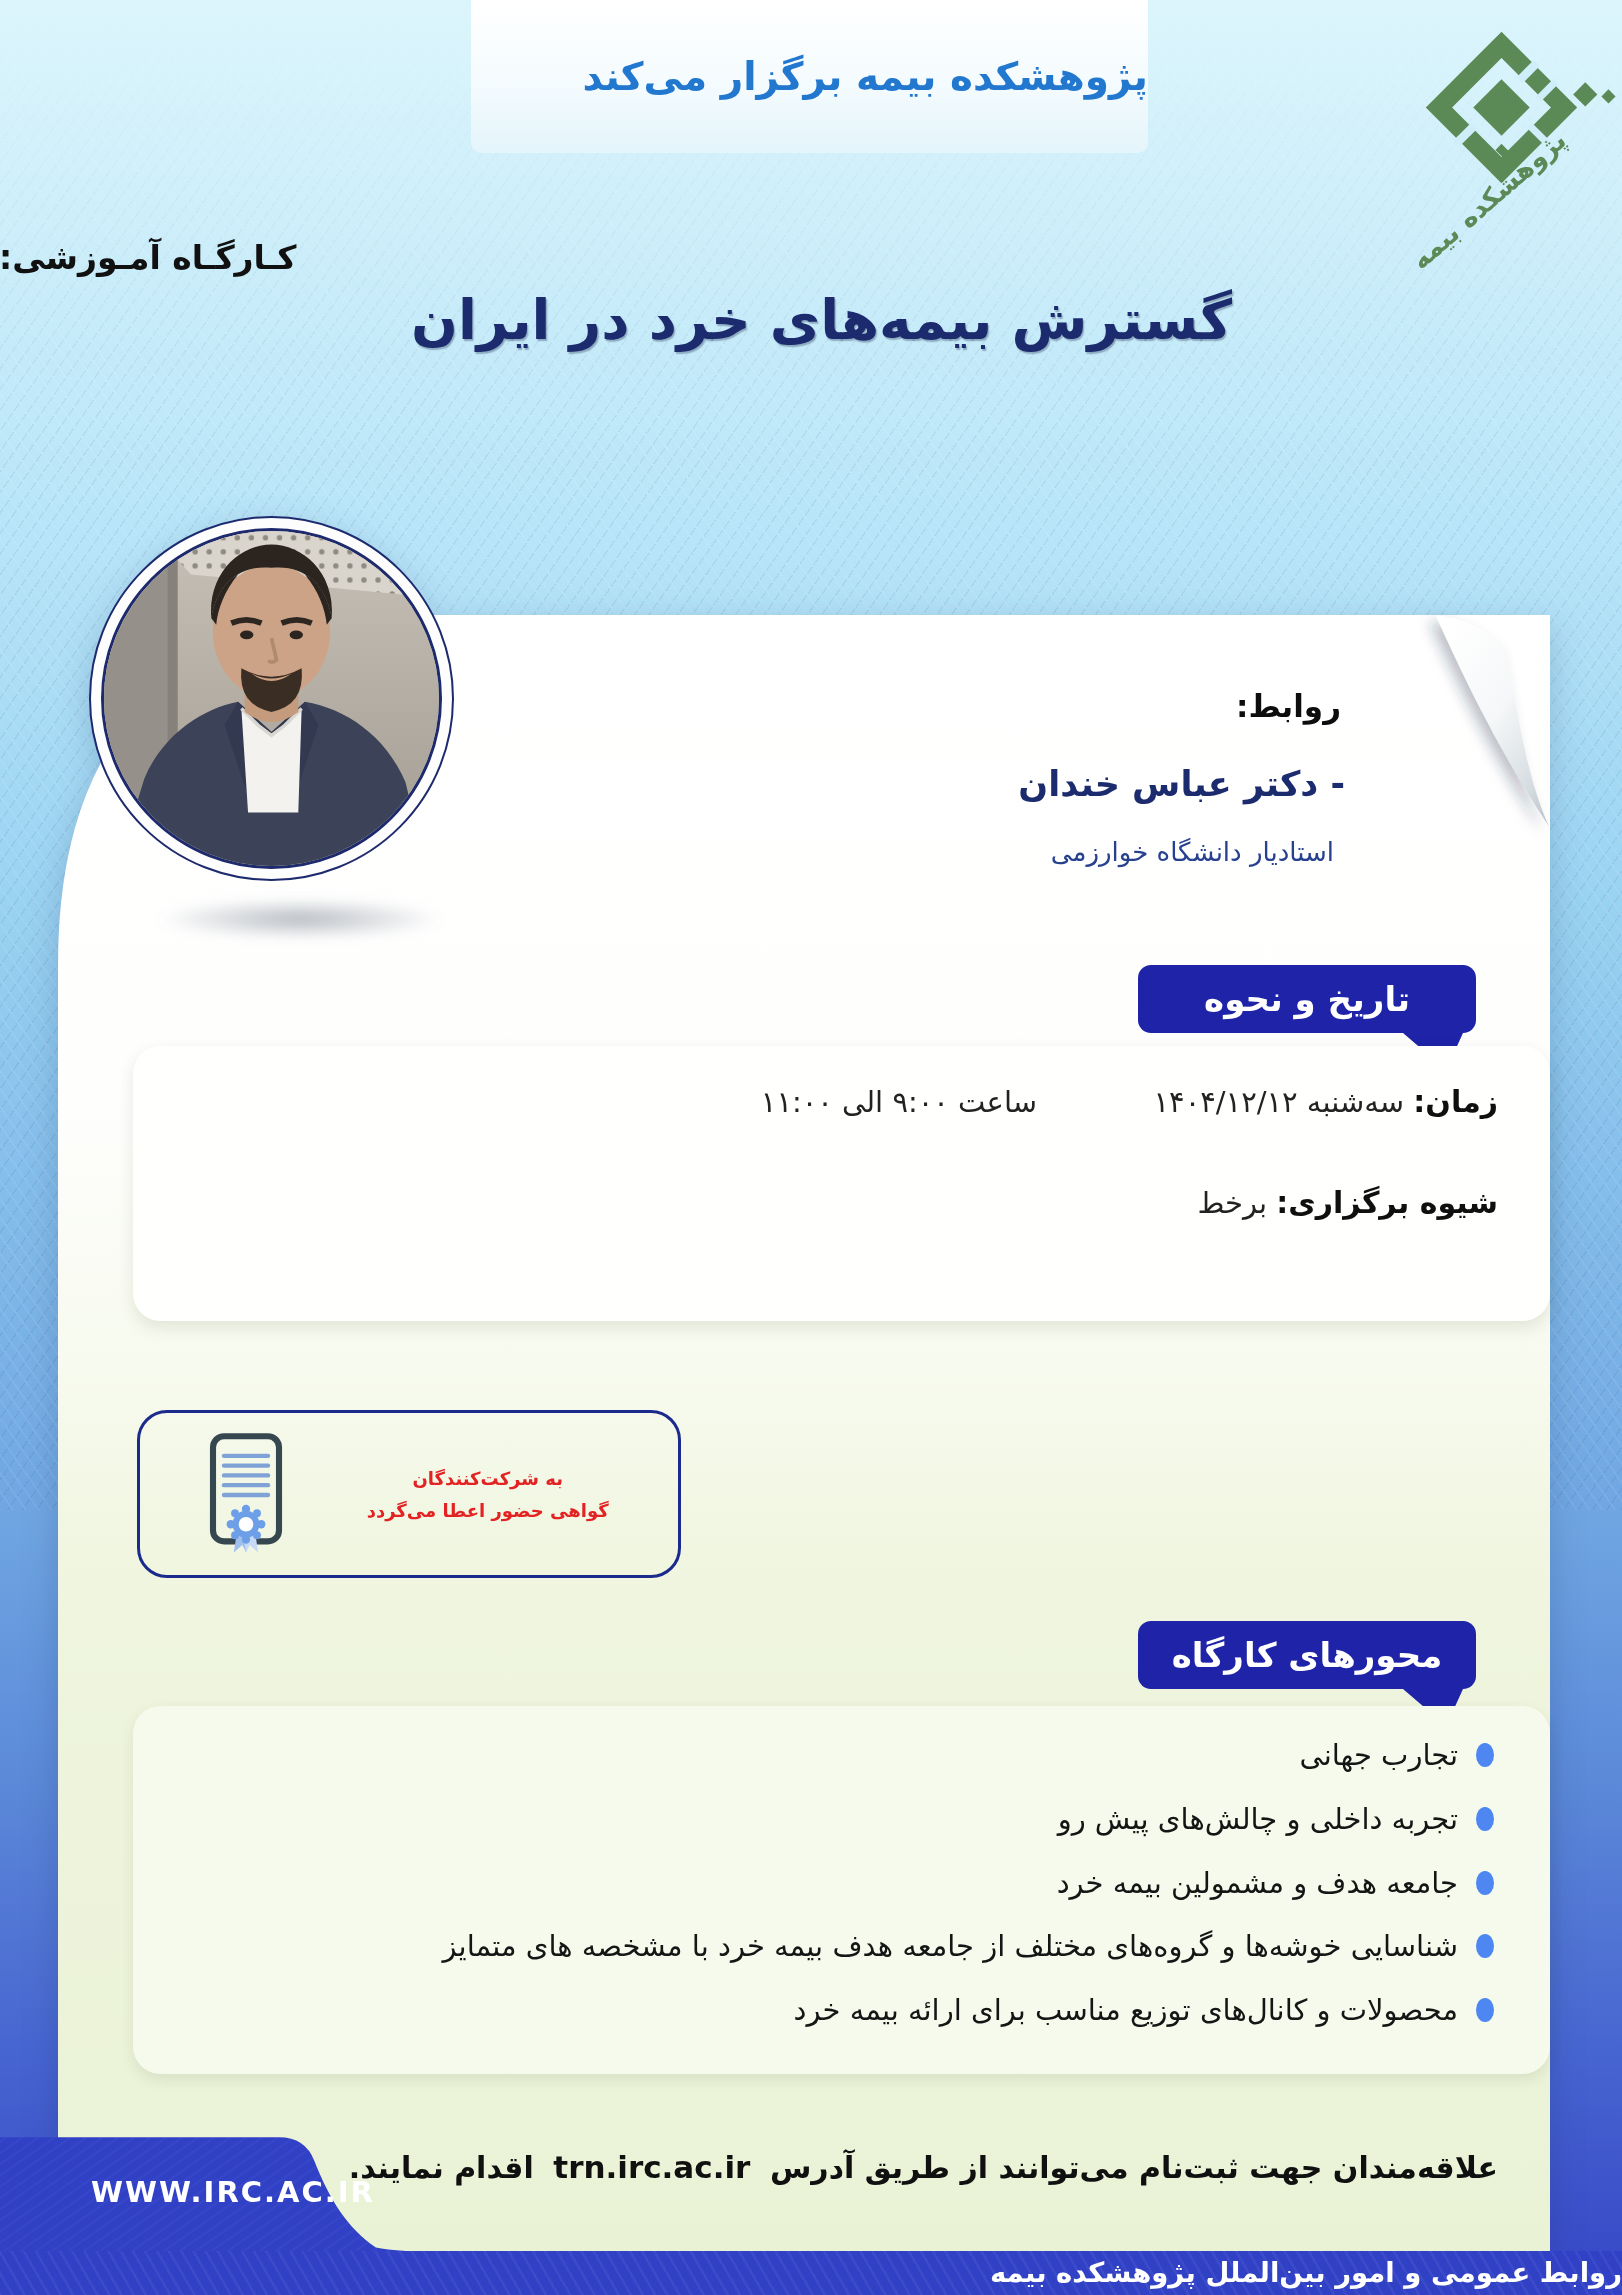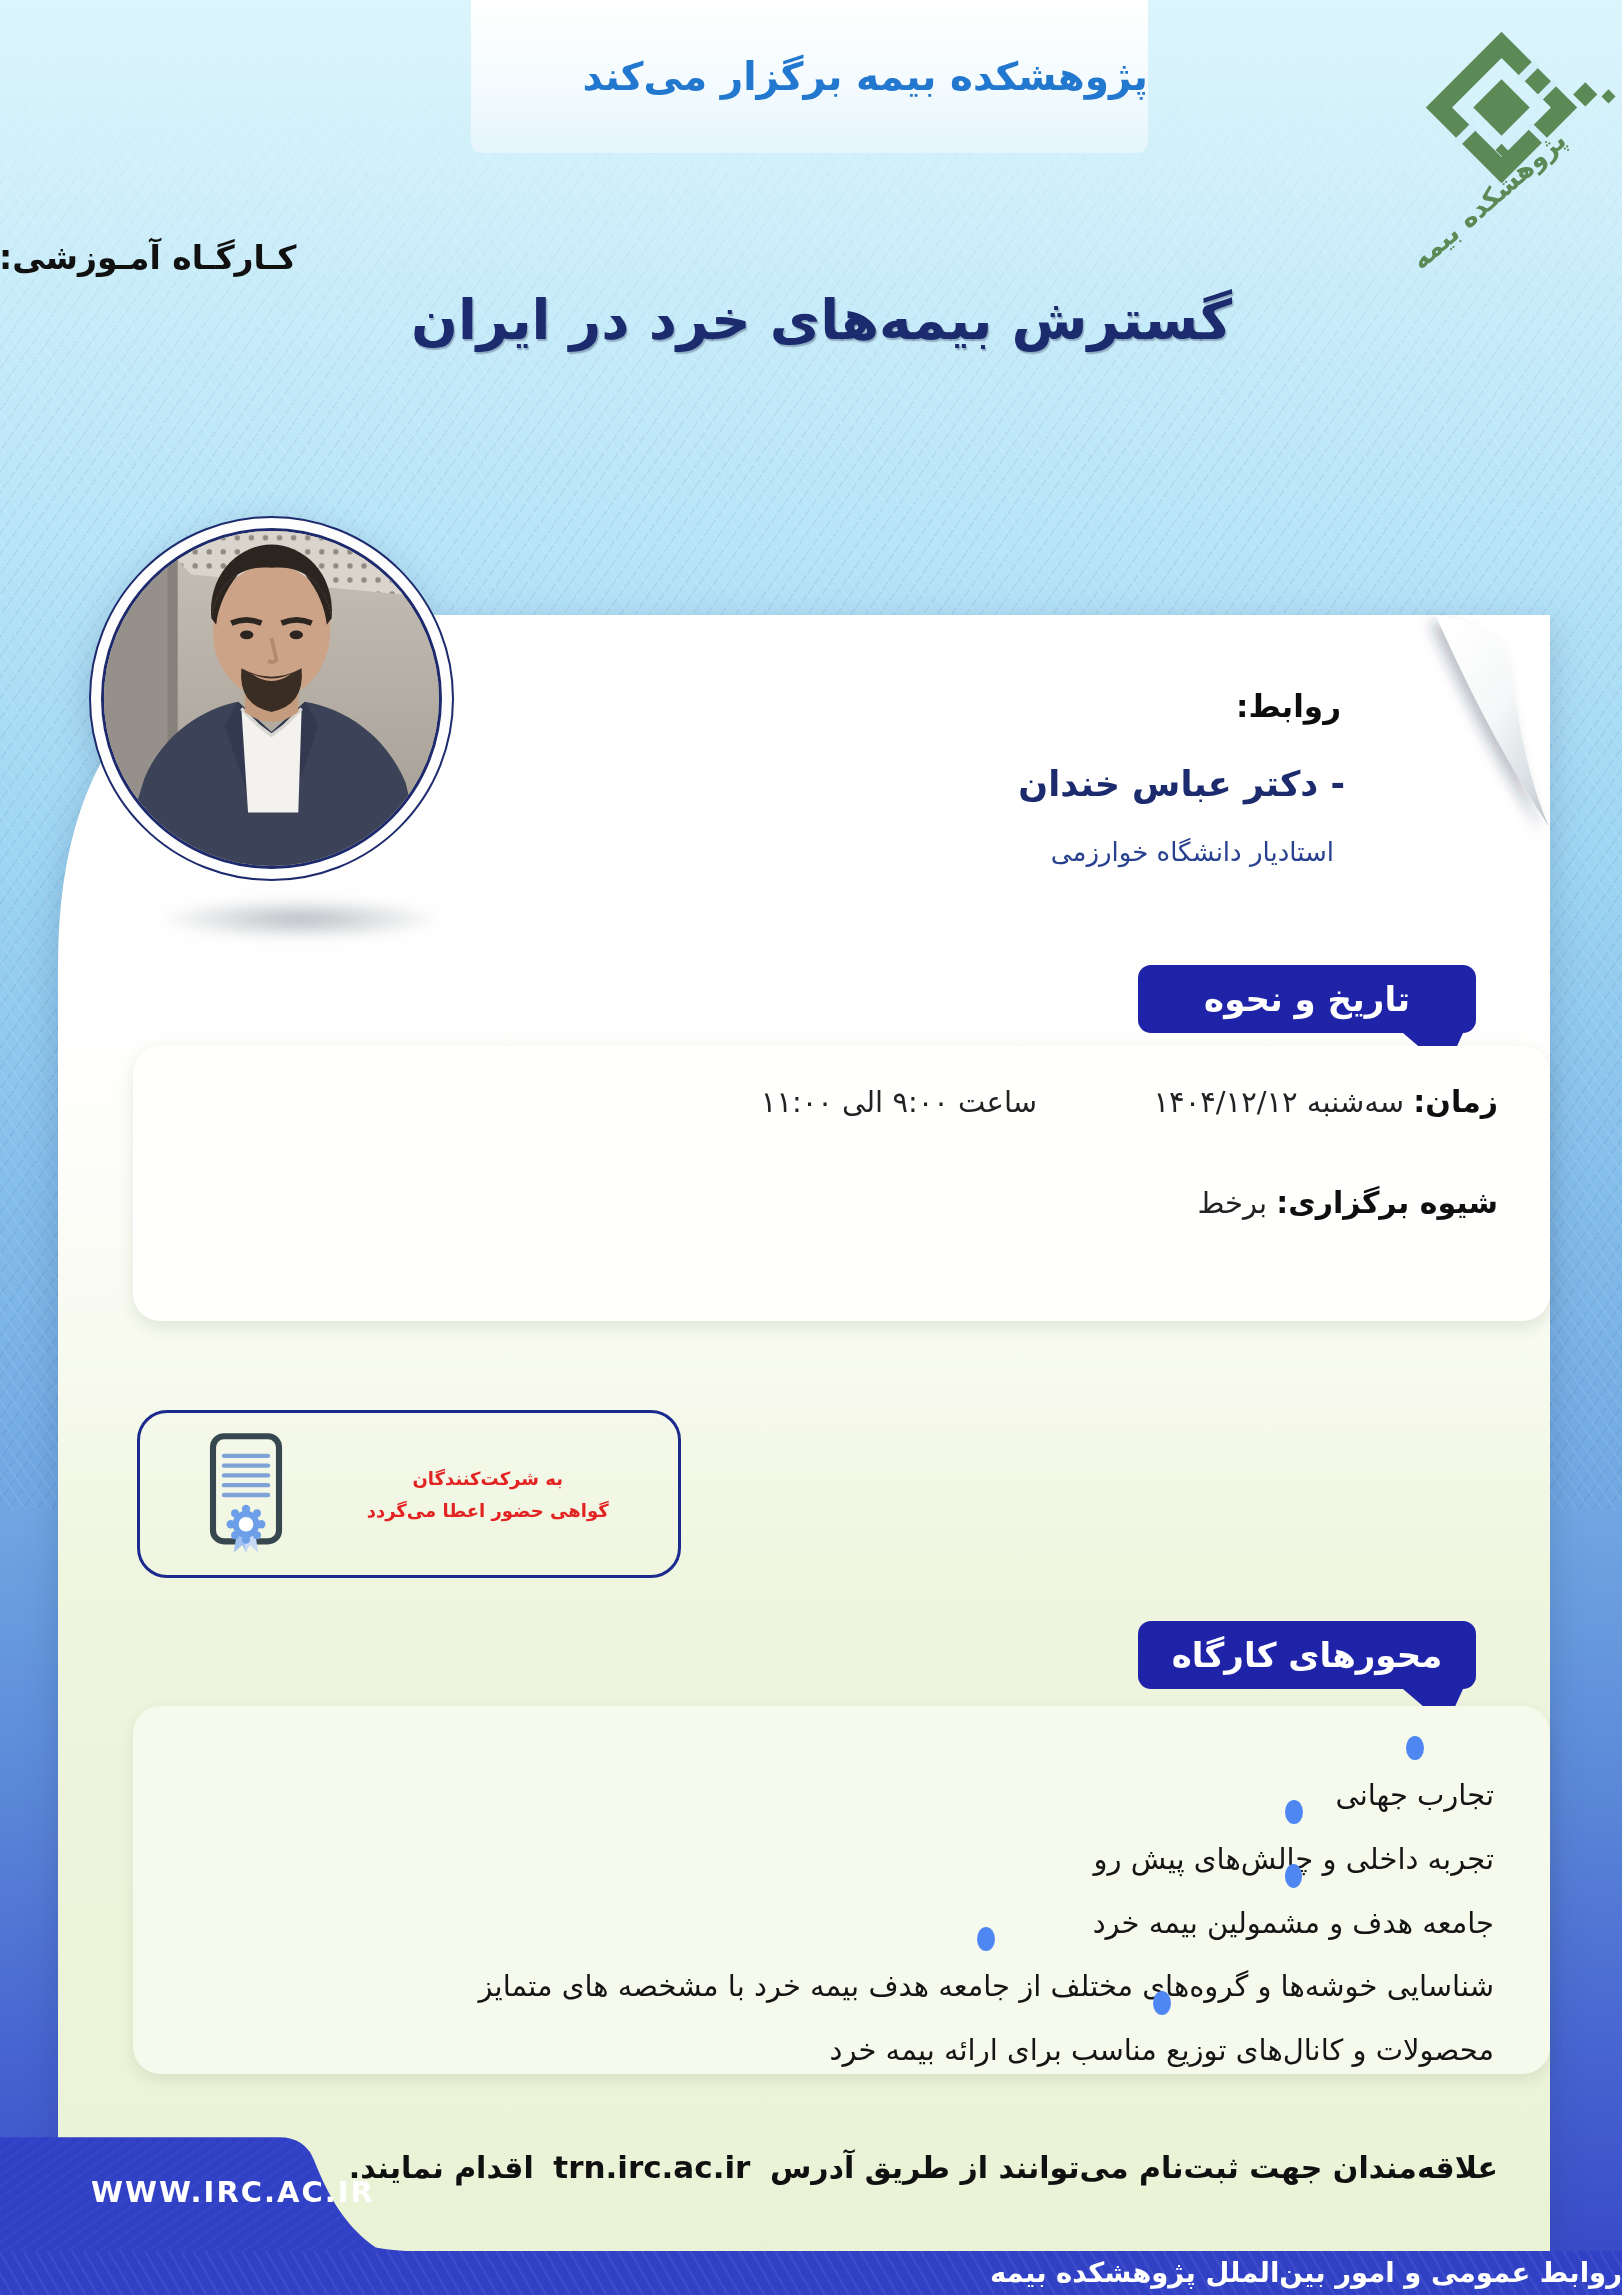--- a/index.html
+++ b/index.html
@@ -54,21 +54,21 @@
   .dc-gap{display:inline-block;width:98px;}
   .ltr{direction:ltr;unicode-bidi:embed;}
   
   .cert-box{left:79px;top:795px;width:538px;height:162px;border:3.3px solid #1b2a8d;border-radius:30px;}
   .cert-icon{position:absolute;left:51px;top:14.4px;width:110px;height:131px;}
   .cert-text{position:absolute;left:177px;right:19.6px;top:50%;transform:translateY(-50%);
     text-align:center;color:#e32222;font-size:18px;font-weight:bold;line-height:1.75;}
   
   .topics-card{left:75px;top:1091px;width:1417px;height:368px;background:#f6faec;border-radius:27.5px;
     box-shadow:0 5.2px 13px rgba(60,80,40,.10);}
-  .topic-row{position:absolute;right:56px;height:37px;display:flex;flex-direction:column;align-items:center;gap:18.3px;white-space:nowrap;}
+  .topic-row{position:absolute;right:56px;height:37px;display:flex;flex-direction:row;align-items:center;gap:18.3px;white-space:nowrap;}
   .topic-bullet{width:17.7px;height:24px;border-radius:50%;background:#4f87f2;flex:0 0 auto;}
   .topic-text{font-size:29px;color:#151515;}
   .tr0{top:30px;} .tr1{top:94px;} .tr2{top:158px;} .tr3{top:221px;} .tr4{top:285px;}
   
   .registration{right:52px;top:1534px;white-space:nowrap;font-size:30px;font-weight:bold;color:#101010;}
   .registration .url{font-size:31px;margin:0 9.2px;}
   
   .ribbon-svg{left:0;top:2119px;width:458px;height:177px;}
   .ribbon-text{left:92px;top:2175px;font-size:29px;font-weight:bold;color:#ffffff;letter-spacing:2px;direction:ltr;}
   .footer{left:0;top:2251px;width:1623px;height:44px;background:#3141c6;

